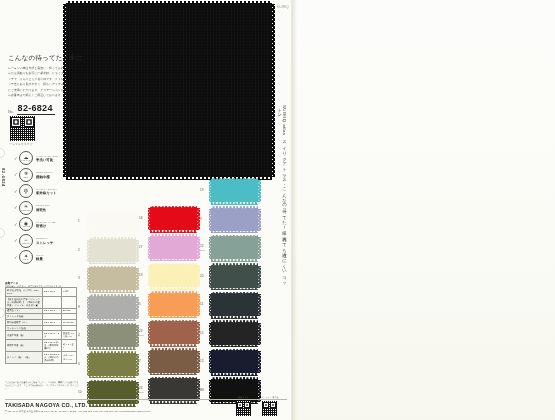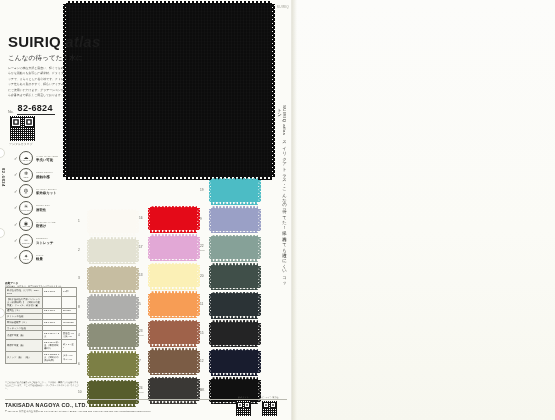--- a/index.html
+++ b/index.html
@@ -240,24 +240,20 @@
     <div class="punch" style="top:308px"></div>
 
     <div class="fabric">
       <div class="pink-t"></div>
       <div class="pink-b"></div>
       <div class="pink-l"></div>
       <div class="pink-r"></div>
     </div>
     <div class="corner-code">SUIRIQ</div>
 
-    <div class="brand">
-      <span>SUIRIQ</span>
-      <span class="it">atlas</span>
-    </div>
     <div class="tagline">こんなの待ってた！水に</div>
     <div class="blurb">レーヨンの様な光沢と風合い、軽くてなめらかな肌触りを実現した新素材。ドライタッチで、さらりとした着心地です。ストレッチ性もあり動きやすく、幅広いアイテムにご使用いただけます。グラデーションから定番色まで幅広くご用意しております。</div>
 
     <div class="artno-row">
       <span class="artno-lbl">No.</span>
       <span class="artno-val">82-6824</span>
     </div>
 
     <div class="qr" id="qr-main"></div>
     <div class="qr-cap">デジタルカタログ</div>

